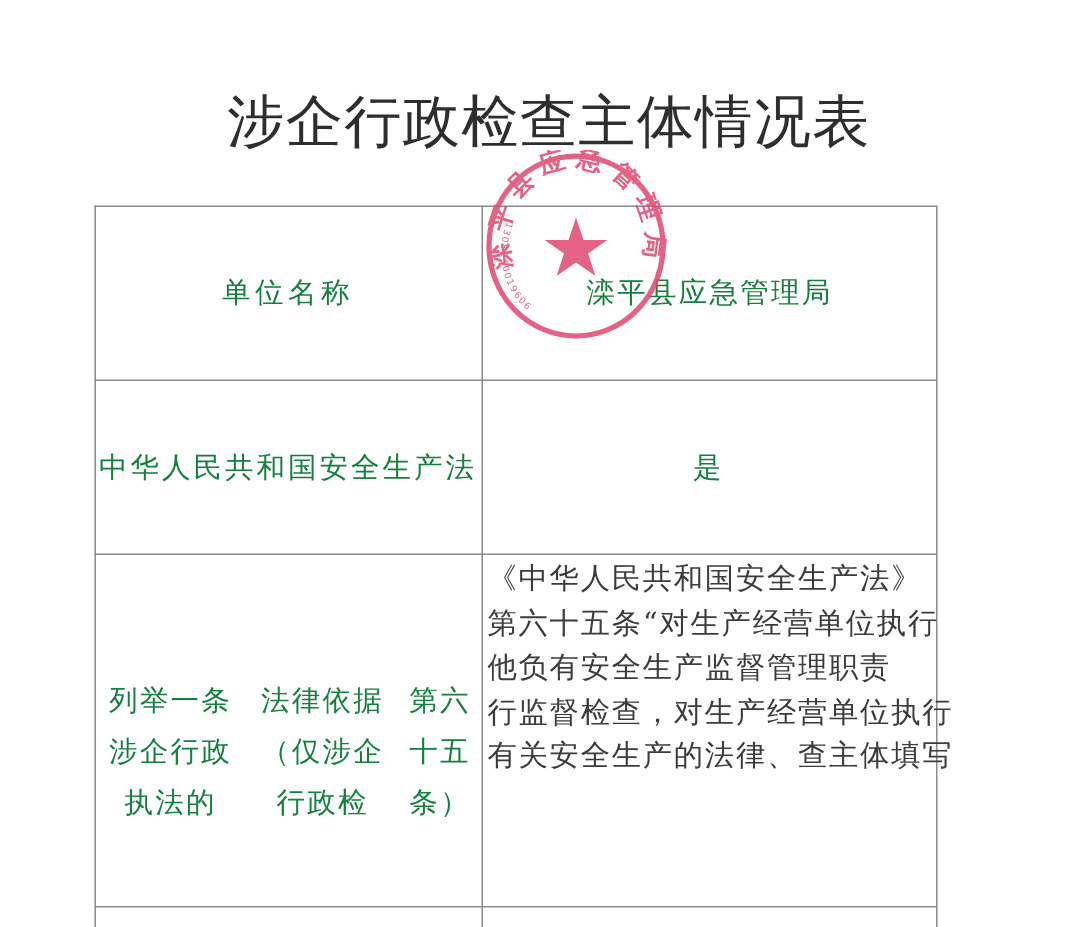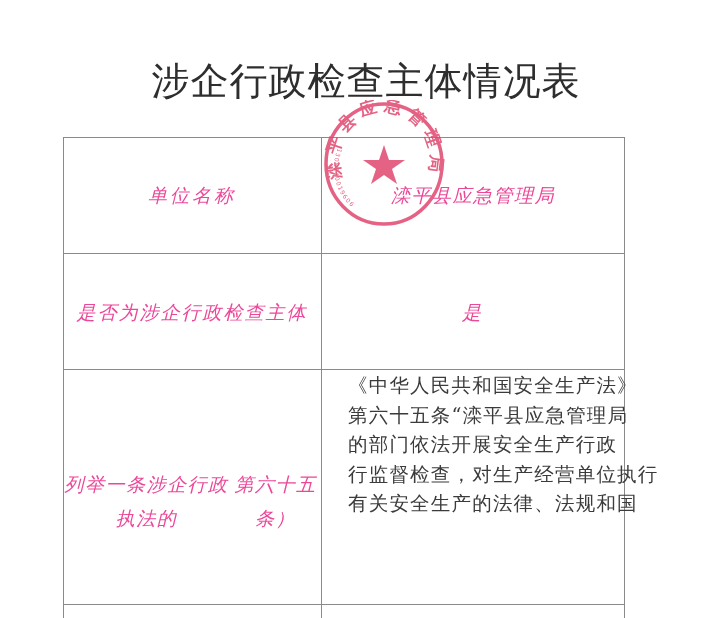--- a/index.html
+++ b/index.html
@@ -5,58 +5,59 @@
   html, body { margin:0; padding:0; }
   body { width:716px; height:618px; background:#ffffff; position:relative; overflow:hidden;
          font-family: "DejaVu Serif", "Liberation Serif", serif; color:#3a3a3a; }
   .title { position:absolute; left:8px; width:716px; top:56px; text-align:center;
            font-family:"DejaVu Sans","Liberation Sans",sans-serif; font-weight:normal;
            font-size:38px; letter-spacing:1px; color:#2e2e2e; }
   .table { position:absolute; left:63px; top:137px; width:561px; height:481px; }
   .hline { position:absolute; height:1px; background:#8a8a8a; }
   .vline { position:absolute; width:1px; background:#8a8a8a; }
   .cell { position:absolute; display:flex; align-items:center; justify-content:center; text-align:center;
-          font-size:19px; line-height:34px; letter-spacing:3px; color:#ec4899;font-style:italic; }
+          font-size:19px; line-height:34px; letter-spacing:3px; color:#15803d; }
   .legal { position:absolute; left:325px; top:371px; width:300px; font-size:19.5px; line-height:29.5px;
-           letter-spacing:1.2px; color:#3b3b3b;margin-left:23px; }
+           letter-spacing:1.2px; color:#3b3b3b; }
   .legal div { white-space:nowrap; }
   .seal { position:absolute; left:322px; top:100px; width:124px; height:128px; }
 </style>
 </head>
 <body>
 
 <div class="title">涉企行政检查主体情况表</div>
 
 <div class="table">
   <div class="hline" style="left:0;top:0;width:561px;"></div>
   <div class="hline" style="left:0;top:116px;width:561px;"></div>
   <div class="hline" style="left:0;top:232px;width:561px;"></div>
   <div class="hline" style="left:0;top:467px;width:561px;"></div>
   <div class="vline" style="left:0;top:0;height:481px;"></div>
   <div class="vline" style="left:258px;top:0;height:481px;"></div>
   <div class="vline" style="left:561px;top:0;height:481px;"></div>
 
   <div class="cell" style="left:0;top:0;width:258px;height:116px;">单位名称</div>
   <div class="cell" style="left:259px;top:0;width:302px;height:116px;letter-spacing:1.5px;">滦平县应急管理局</div>
 
-  <div class="cell" style="left:0;top:117px;width:258px;height:116px;letter-spacing:2px;">是否为涉企行政检查主体</div>
+  <div class="cell" style="left:0;top:117px;width:258px;height:116px;letter-spacing:2px;">中华人民共和国安全生产法</div>
   <div class="cell" style="left:259px;top:117px;width:302px;height:116px;">是</div>
 
   <div class="cell" style="left:0;top:247px;width:258px;height:234px;flex-direction:row;letter-spacing:1.5px;">
     <div>列举一条涉企行政执法的</div>
+    <div>法律依据（仅涉企行政检</div>
     <div>第六十五条）</div>
   </div>
 </div>
 
 <div class="legal">
   <div>《中华人民共和国安全生产法》</div>
-  <div>第六十五条“滦平县应急管理局</div>
-  <div>的部门依法开展安全生产行政</div>
+  <div>第六十五条“对生产经营单位执行</div>
+  <div>他负有安全生产监督管理职责</div>
   <div>行监督检查，对生产经营单位执行</div>
-  <div>有关安全生产的法律、法规和国</div>
+  <div>有关安全生产的法律、查主体填写</div>
 </div>
 
 <div class="seal">
   <svg width="124" height="128" viewBox="0 0 124 128" style="opacity:0.85">
     <defs>
       <path id="sealArc" d="M 20 78 A 46 48 0 1 1 102 84"></path>
       <path id="codeArc" d="M 16 48 A 48 50 0 0 0 58 118"></path>
     </defs>
     <ellipse cx="62" cy="64" rx="58" ry="60" fill="none" stroke="#e0476e" stroke-width="3.5"></ellipse>
     <polygon points="62,45 67,60 83,60 70,69 75,84 62,75 49,84 54,69 41,60 57,60" fill="#e0476e"></polygon>

